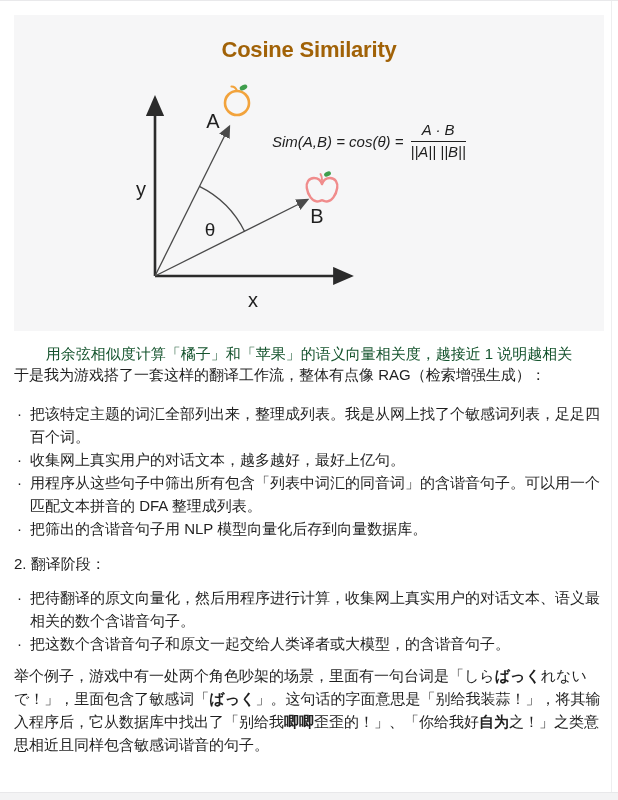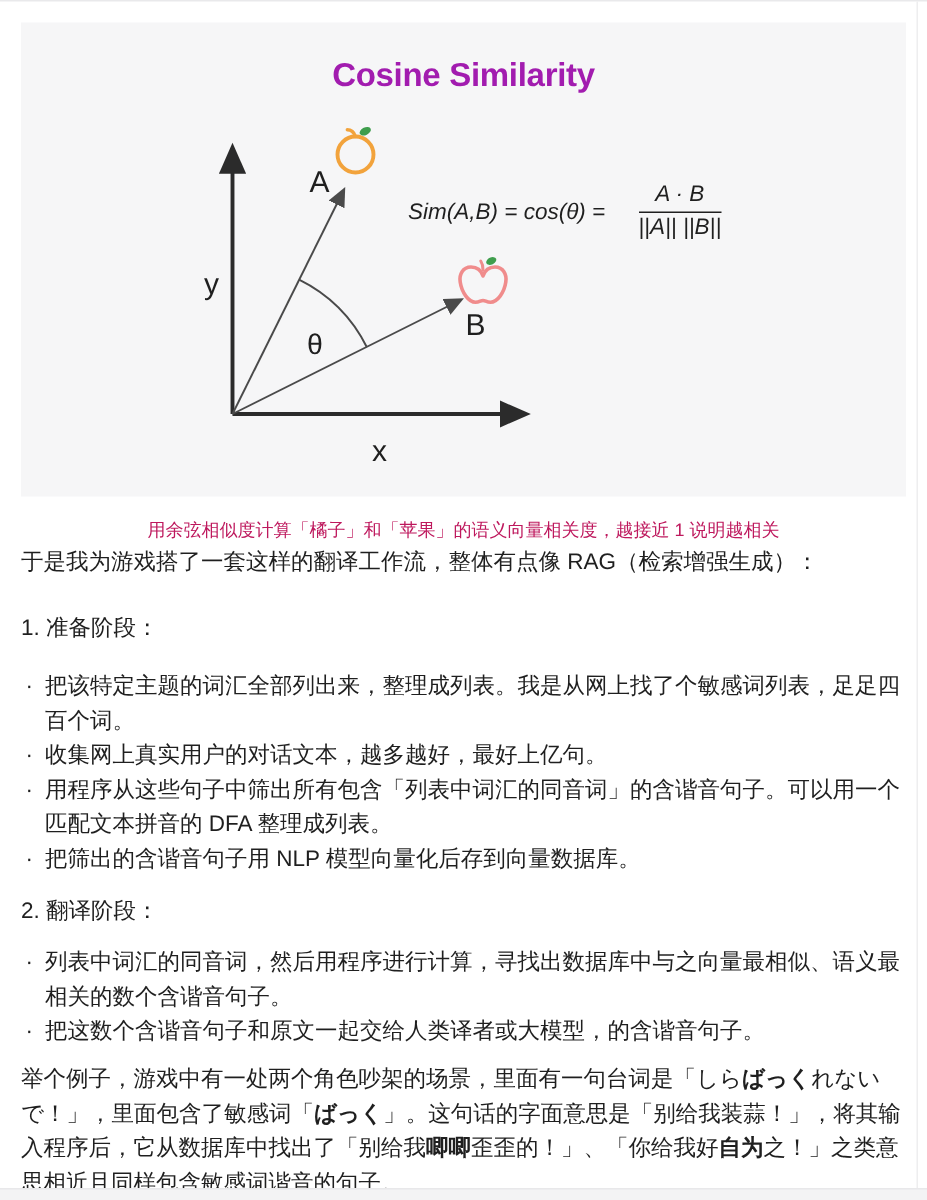--- a/index.html
+++ b/index.html
@@ -18,45 +18,45 @@
     left: 14px; top: 14px;
     width: 590px; height: 316px;
     background: #f6f6f7;
   }
   .figure-title {
     position: absolute;
     left: 0; right: 0; top: 22px;
     text-align: center;
     font-size: 22px;
     font-weight: 700;
-    color: #a21caf;
+    color: #a16207;
     letter-spacing: -0.2px;
   }
   .figure svg { position: absolute; left: 0; top: 0; }
   .formula {
     position: absolute;
     left: 258px; top: 106px;
     display: flex;
     align-items: center;
-    gap: 22px;
+    gap: 7px;
     font-size: 15px;
     font-style: italic;
     color: #1f1f1f;
     white-space: nowrap;
   }
   .frac { display: inline-flex; flex-direction: column; text-align: center; line-height: 1.25; }
   .frac .num { border-bottom: 1.4px solid #1f1f1f; padding: 0 8px 1px; text-align: center; }
   .frac .den { padding-top: 1px; text-align: right; }
   
   .caption {
     position: absolute;
     left: 0; right: 0; top: 344px;
     text-align: center;
-    font-size: 12px;
-    color: #be185d;
+    font-size: 15px;
+    color: #14532d;
   }
   
   .content {
     position: absolute;
     left: 14px; right: 14px; top: 362px;
     font-size: 15px;
     line-height: 23px;
     color: #1f1f1f;
   }
   .content p.intro  { }
@@ -135,21 +135,20 @@
     </span>
   </div>
 </div>
 
 <div class="caption">用余弦相似度计算「橘子」和「苹果」的语义向量相关度，越接近 1 说明越相关</div>
 
 <div class="content">
 
   <p class="intro">于是我为游戏搭了一套这样的翻译工作流，整体有点像 RAG（检索增强生成）：</p>
 
-  <p class="h-num">1. 准备阶段：</p>
 
   <ul class="bullets">
     <li>
       <span class="dot">·</span>
       <span class="li-text">把该特定主题的词汇全部列出来，整理成列表。我是从网上找了个敏感词列表，足足四百个词。</span>
     </li>
     <li>
       <span class="dot">·</span>
       <span class="li-text">收集网上真实用户的对话文本，越多越好，最好上亿句。</span>
     </li>
@@ -161,21 +160,21 @@
       <span class="dot">·</span>
       <span class="li-text">把筛出的含谐音句子用 NLP 模型向量化后存到向量数据库。</span>
     </li>
   </ul>
 
   <p class="h-num h-num2">2. 翻译阶段：</p>
 
   <ul class="bullets bullets2">
     <li>
       <span class="dot">·</span>
-      <span class="li-text">列表中词汇的同音词，然后用程序进行计算，寻找出数据库中与之向量最相似、语义最相关的数个含谐音句子。</span>
+      <span class="li-text">把待翻译的原文向量化，然后用程序进行计算，收集网上真实用户的对话文本、语义最相关的数个含谐音句子。</span>
     </li>
     <li>
       <span class="dot">·</span>
       <span class="li-text">把这数个含谐音句子和原文一起交给人类译者或大模型，的含谐音句子。</span>
     </li>
   </ul>
 
   <p class="example"><span>举个例子，游戏中有一处两个角色吵架的场景，里面有一句台词是「しら</span><span class="b">ばっく</span><span>れないで！」，里面包含了敏感词「</span><span class="b">ばっく</span><span>」。这句话的字面意思是「别给我装蒜！」，将其输入程序后，它从数据库中找出了「别给我</span><span class="b">唧唧</span><span>歪歪的！」、「你给我好</span><span class="b">自为</span><span>之！」之类意思相近且同样包含敏感词谐音的句子。</span></p>
 
 </div>

